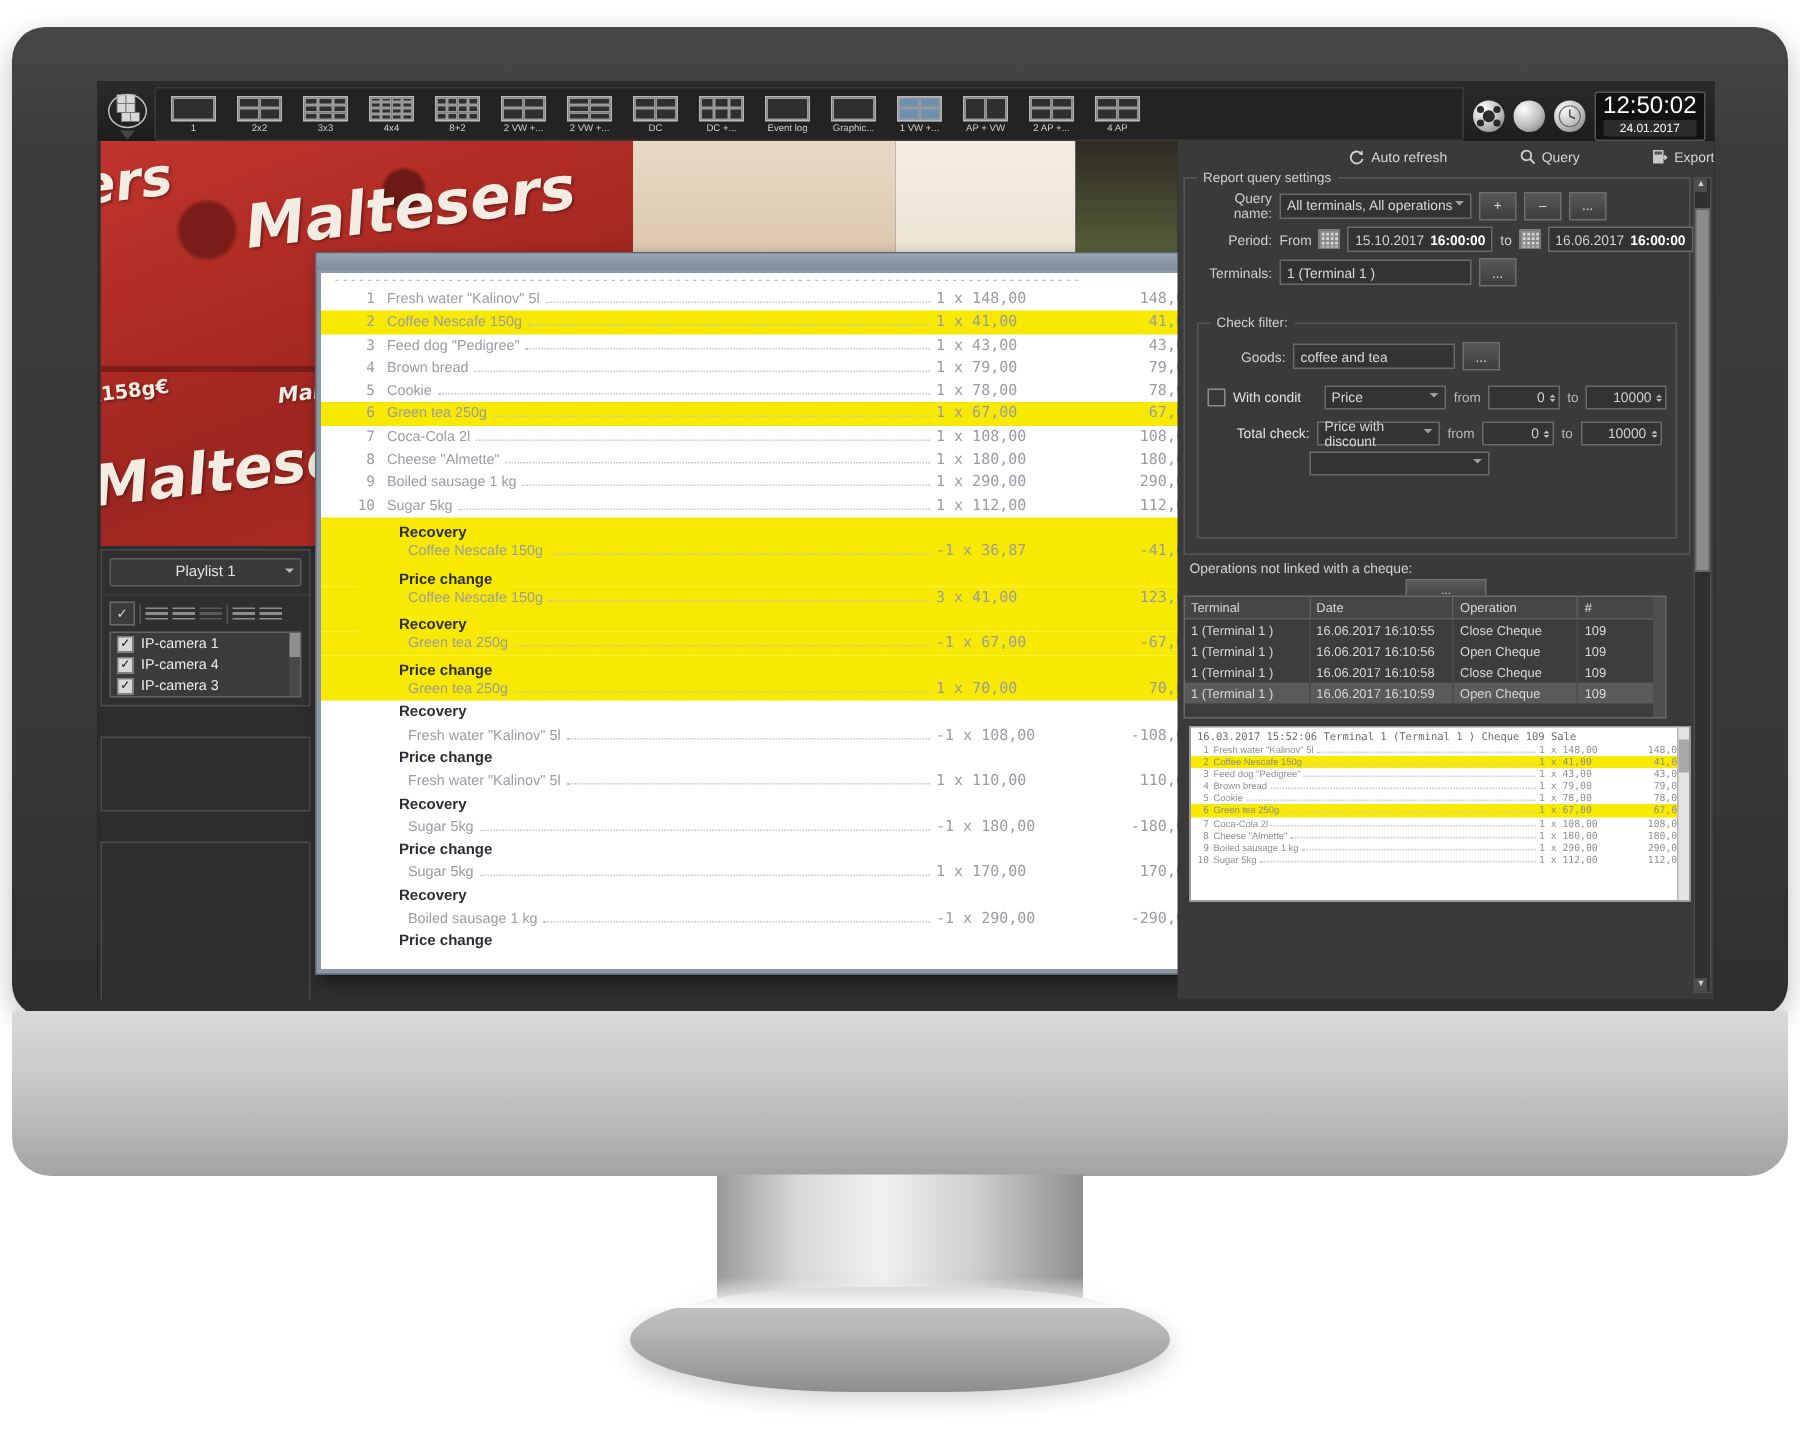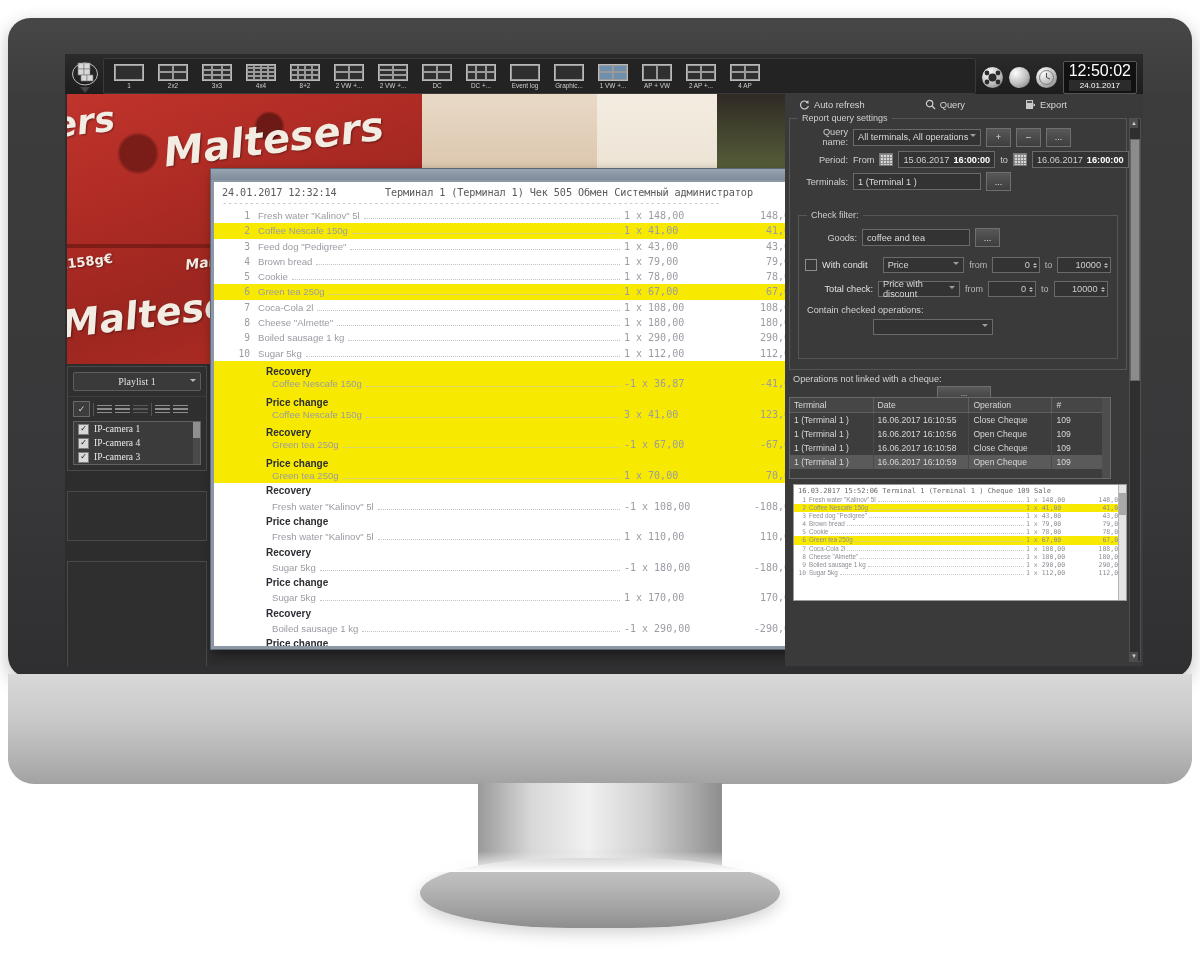--- a/index.html
+++ b/index.html
@@ -92,21 +92,21 @@
   #vid1 .mtext{
     position:absolute;color:#f2ece3;font-style:italic;font-weight:bold;
     font-family:"DejaVu Sans",sans-serif;text-shadow:1px 1px 2px rgba(0,0,0,.4);
     transform:rotate(-7deg);white-space:nowrap;
   }
   #vid2{width:175px;background:linear-gradient(180deg,#e8d9c6 0%,#dcc6ad 30%,#b03a2e 62%,#5e8fc0 78%,#c9b49c 100%);}
   #vid3{width:120px;background:linear-gradient(180deg,#f3ece0 0%,#e7dccb 55%,#5c4d40 100%);}
   #vid4{width:68px;background:linear-gradient(180deg,#2f2a24 0%,#6f7f46 45%,#3a3a30 100%);}
 
   #left-panel{position:absolute;left:2px;top:272px;width:140px;bottom:2px;}
-  .panel-block{background:#2f2f2f;border:1px solid #4a4a4a;margin-bottom:20px;font-family:Liberation Serif, serif;}
+  .panel-block{background:#2f2f2f;border:1px solid #4a4a4a;margin-bottom:20px;}
   #playlist-sel{
     margin:5px;height:17px;background:#3a3a3a;border:1px solid #5d5d5d;border-radius:2px;
     display:flex;align-items:center;justify-content:center;position:relative;
     color:#e2e2e2;font-size:10px;
   }
   #playlist-sel .caret{position:absolute;right:4px;top:6px;border:3px solid transparent;border-top-color:#b9b9b9;}
   #cam-tools{display:flex;align-items:center;gap:3px;padding:4px 5px;border-top:1px solid #3d3d3d;}
   .tool-sq{
     width:15px;height:14px;border:1px solid #6a6a6a;background:#3c3c3c;color:#d3d3d3;
     font-size:9px;display:flex;align-items:center;justify-content:center;
@@ -171,21 +171,21 @@
   .r-op.hl{background:#f7ea00;display:inline-block;min-width:0;padding-right:14px;}
   .r-op-wrap{height:15.3px;}
   .r-op-wrap.hl-full{background:#f7ea00;}
   .r-line.sub .r-name{padding-left:14px;}
 
   
   #right-panel{
     position:absolute;left:720px;top:0;width:358px;bottom:0;background:#3a3a3a;
     color:#d7d7d7;font-size:9.5px;
   }
-  #rp-toolbar{display:flex;align-items:center;height:22px;padding-left:6px;gap:12px;}
+  #rp-toolbar{display:flex;align-items:center;height:22px;padding-left:6px;gap:0;justify-content:flex-end;}
   .rp-tool{display:flex;align-items:center;gap:4px;font-size:9.3px;color:#d5d5d5;white-space:nowrap;}
   #rp-settings{
     position:absolute;left:4px;top:24px;right:16px;height:250px;
     border:1px solid #565656;
   }
   .grp-legend{position:absolute;top:-6px;left:8px;background:#3a3a3a;padding:0 4px;font-size:9px;color:#cfcfcf;}
   .fld-row{display:flex;align-items:center;gap:5px;padding:4px 6px 0 6px;}
   .fld-label{width:52px;text-align:right;font-size:9.2px;color:#cfcfcf;flex:none;}
   .inp{
     background:#333;border:1px solid #6a6a6a;color:#d9d9d9;font-size:9.2px;
@@ -528,21 +528,20 @@
         </div>
         <div class="panel-block" style="height:48px"></div>
         <div class="panel-block" style="height:160px"></div>
       </div>
 
       <div id="receipt-window">
         <div id="receipt-titlebar">
           <div id="receipt-close">×</div>
         </div>
         <div id="receipt-body">
-          <div id="rhead">24.01.2017 12:32:14        Терминал 1 (Терминал 1) Чек 505 Обмен Системный администратор</div>
           <div id="rdash">--------------------------------------------------------------------------------------------</div>
           <div id="receipt-items">
               <div class="r-line">
                 <span class="r-num">1</span>
                 <span class="r-name">Fresh water "Kalinov" 5l</span>
                 <span class="r-dots"></span>
                 <span class="r-qty">1 x 148,00</span>
                 <span class="r-sum">148,00</span>
               </div>
               <div class="r-line hl">
@@ -749,21 +748,21 @@
             <div class="minibtn">+</div>
             <div class="minibtn">–</div>
             <div class="minibtn">...</div>
           </div>
 
           <div class="fld-row">
             <div class="fld-label">Period:</div>
             <span style="font-size:9.2px;color:#cfcfcf">From</span>
             <span class="cal-icon"></span>
             <div class="dtbox">
-              <span>15.06.2017</span>
+              <span>15.10.2017</span>
               <b>16:00:00</b>
             </div>
             <span style="font-size:9.2px;color:#cfcfcf">to</span>
             <span class="cal-icon"></span>
             <div class="dtbox">
               <span>16.06.2017</span>
               <b>16:00:00</b>
             </div>
           </div>
 
@@ -828,21 +827,20 @@
               <span style="font-size:9px;color:#b8b8b8">to</span>
               <div class="spin" style="width:54px">
                 <span>10000</span>
                 <span class="arrows">
                     <i class="up"></i>
                     <i class="dn"></i>
                   </span>
               </div>
             </div>
 
-            <div style="padding:8px 0 0 8px;font-size:9.2px;color:#d2d2d2">Contain checked operations:</div>
             <div class="inp" style="width:120px;margin:4px 0 0 74px;height:16px">
               <span></span>
               <span class="caret"></span>
             </div>
           </div>
         </div>
 
         <div id="oplink-label">Operations not linked with a cheque:</div>
         <div id="oplink-btn">...</div>
 

